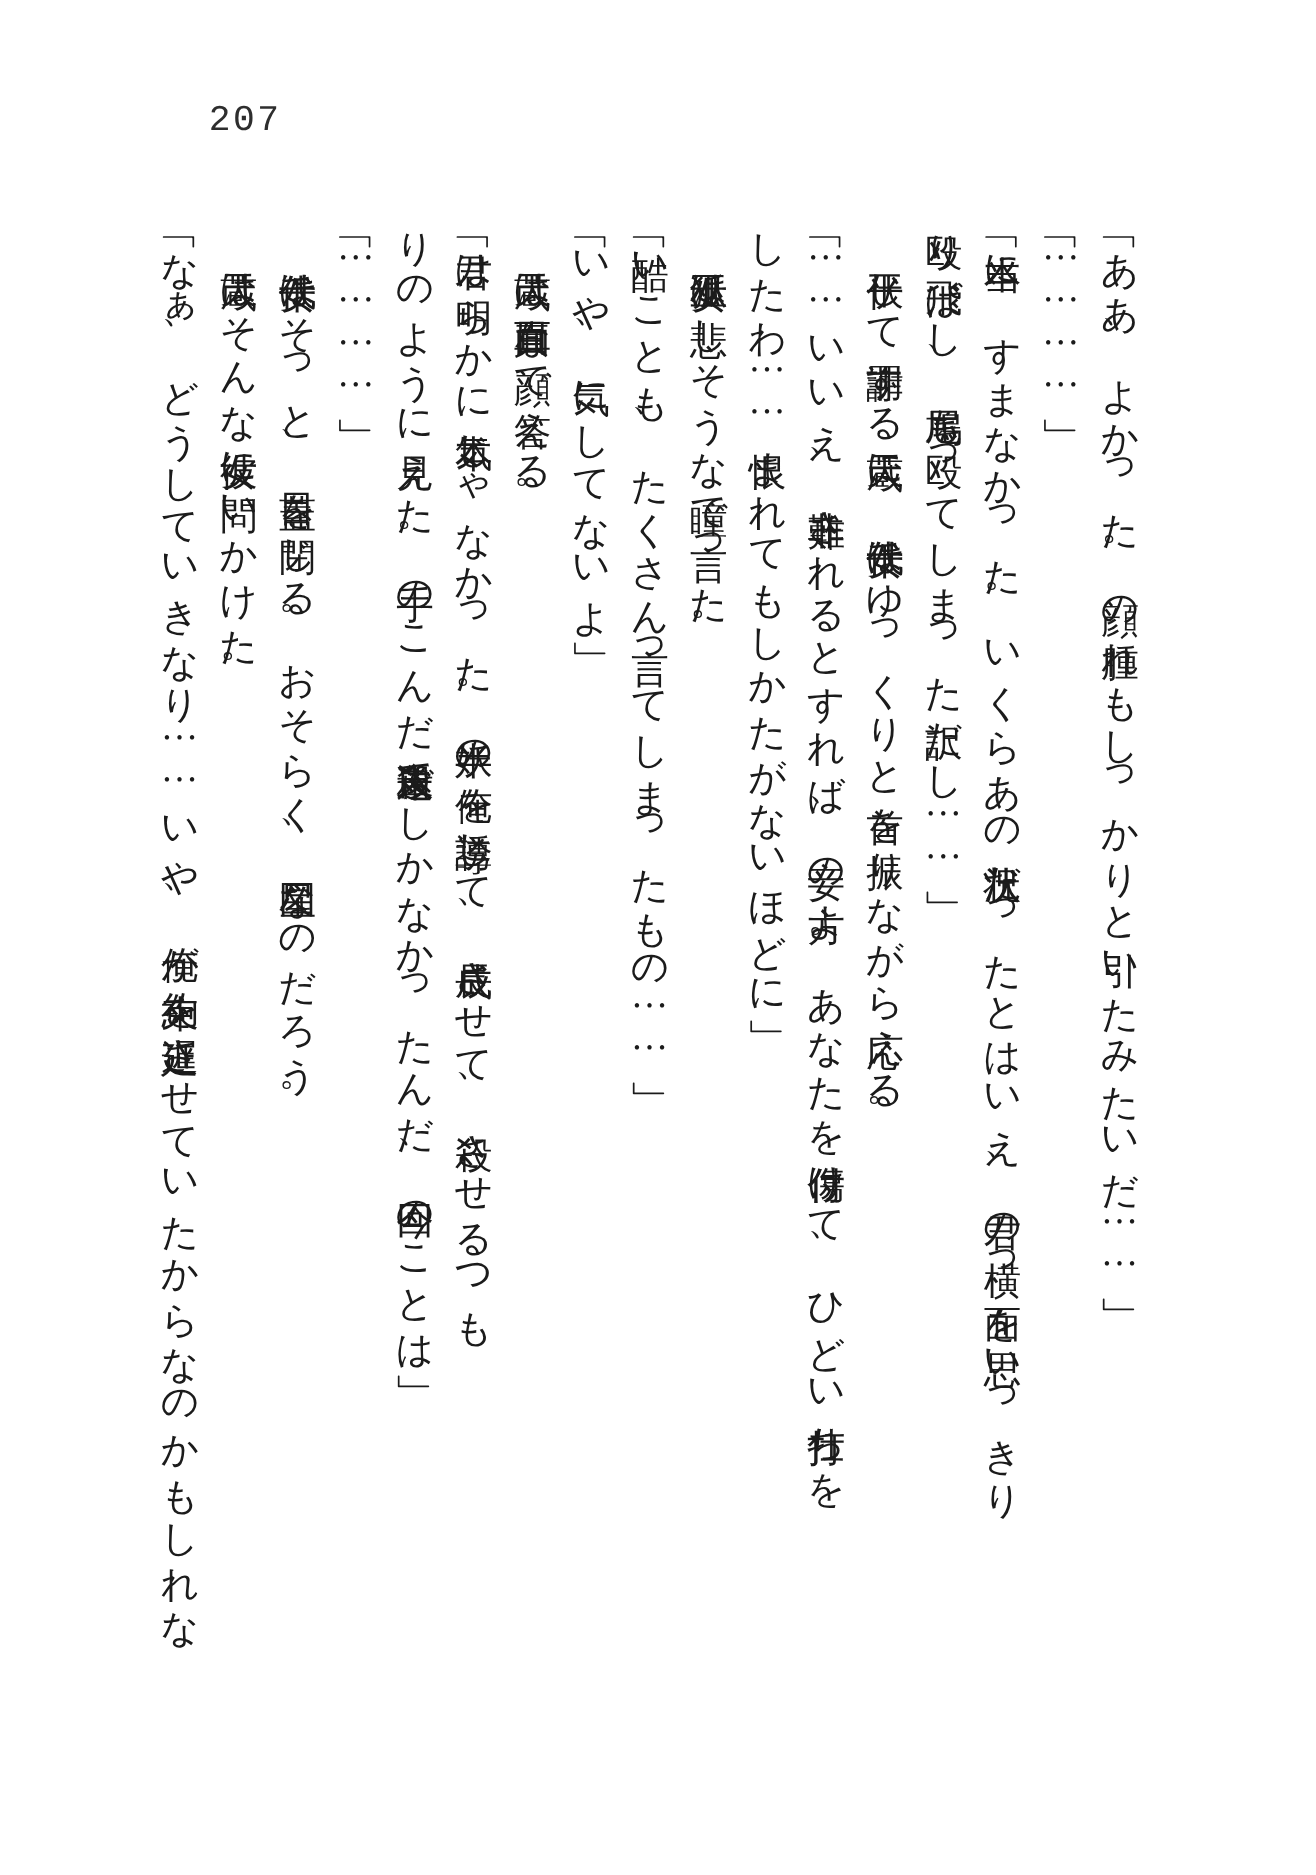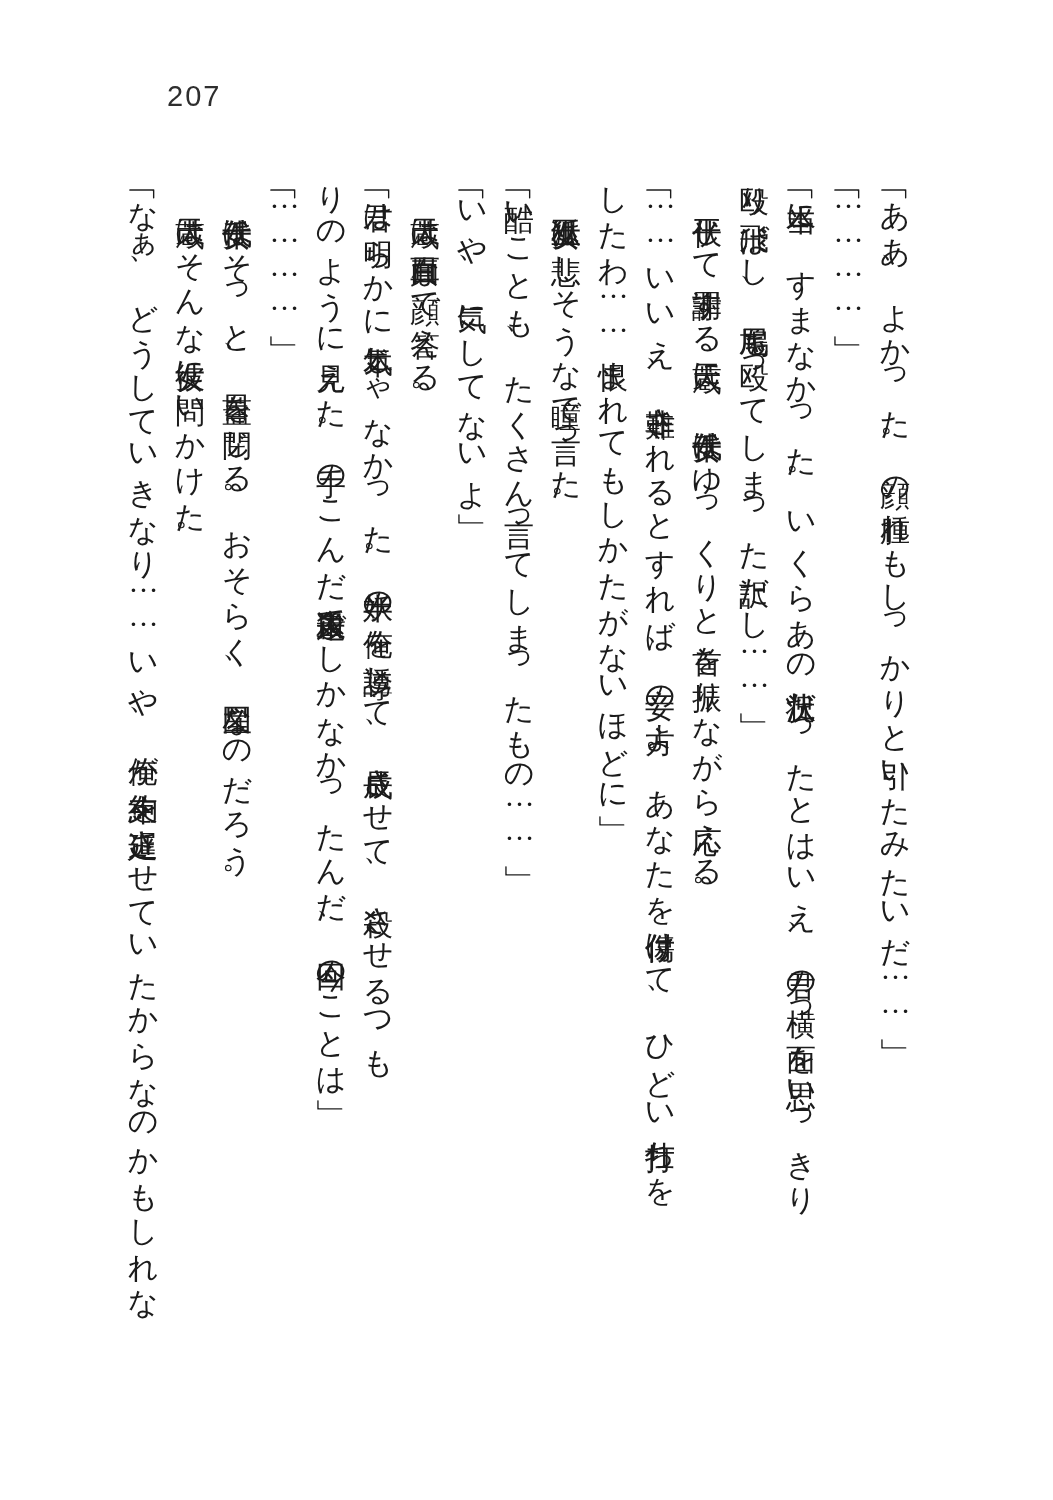--- a/index.html
+++ b/index.html
@@ -19,21 +19,21 @@
     inset: 0;
     background: #ffffff;
   }
   .page-number {
     position: absolute;
     top: 80px;
     left: 167px;
     font-size: 29px;
     color: #2e2e2e;
     letter-spacing: 2px;
-    font-family: Liberation Sans, sans-serif;
+    font-family: Liberation Mono, monospace;
     text-align: center;
   }
   .text-block {
     position: absolute;
     top: 165px;
     right: 134px;
     width: 802px;
     height: 1330px;
     writing-mode: vertical-rl;
     -webkit-writing-mode: vertical-rl;

